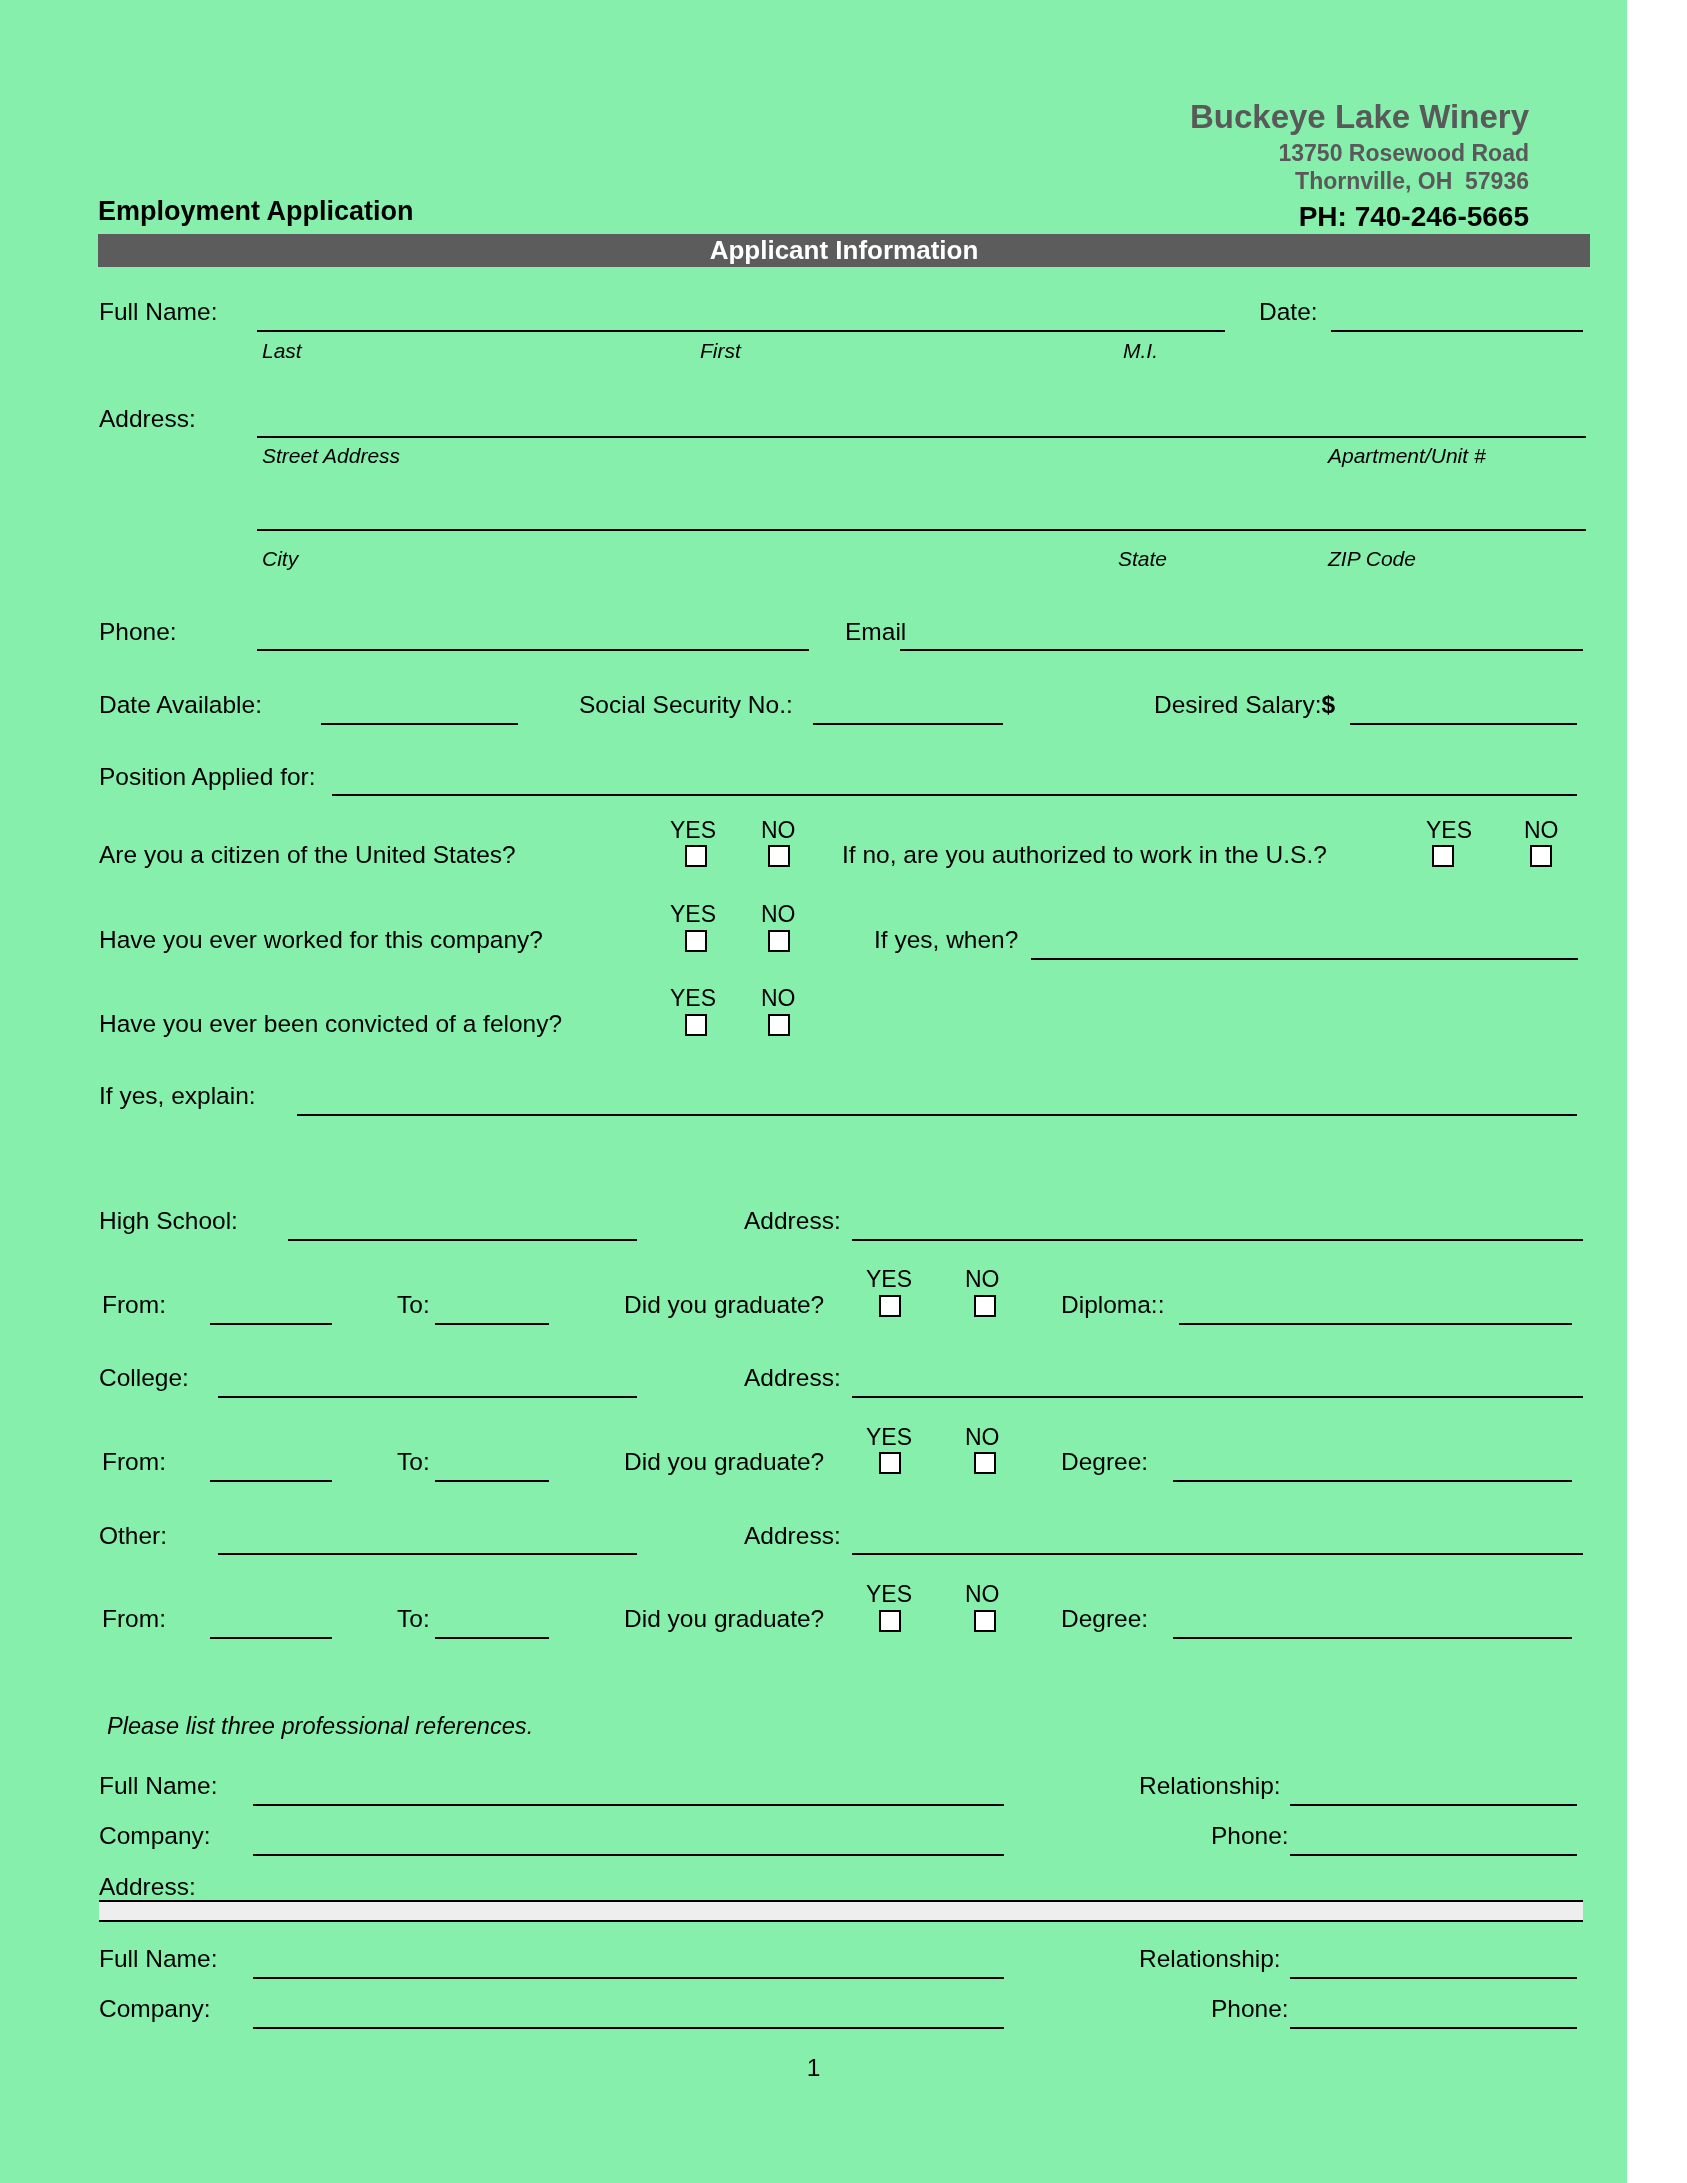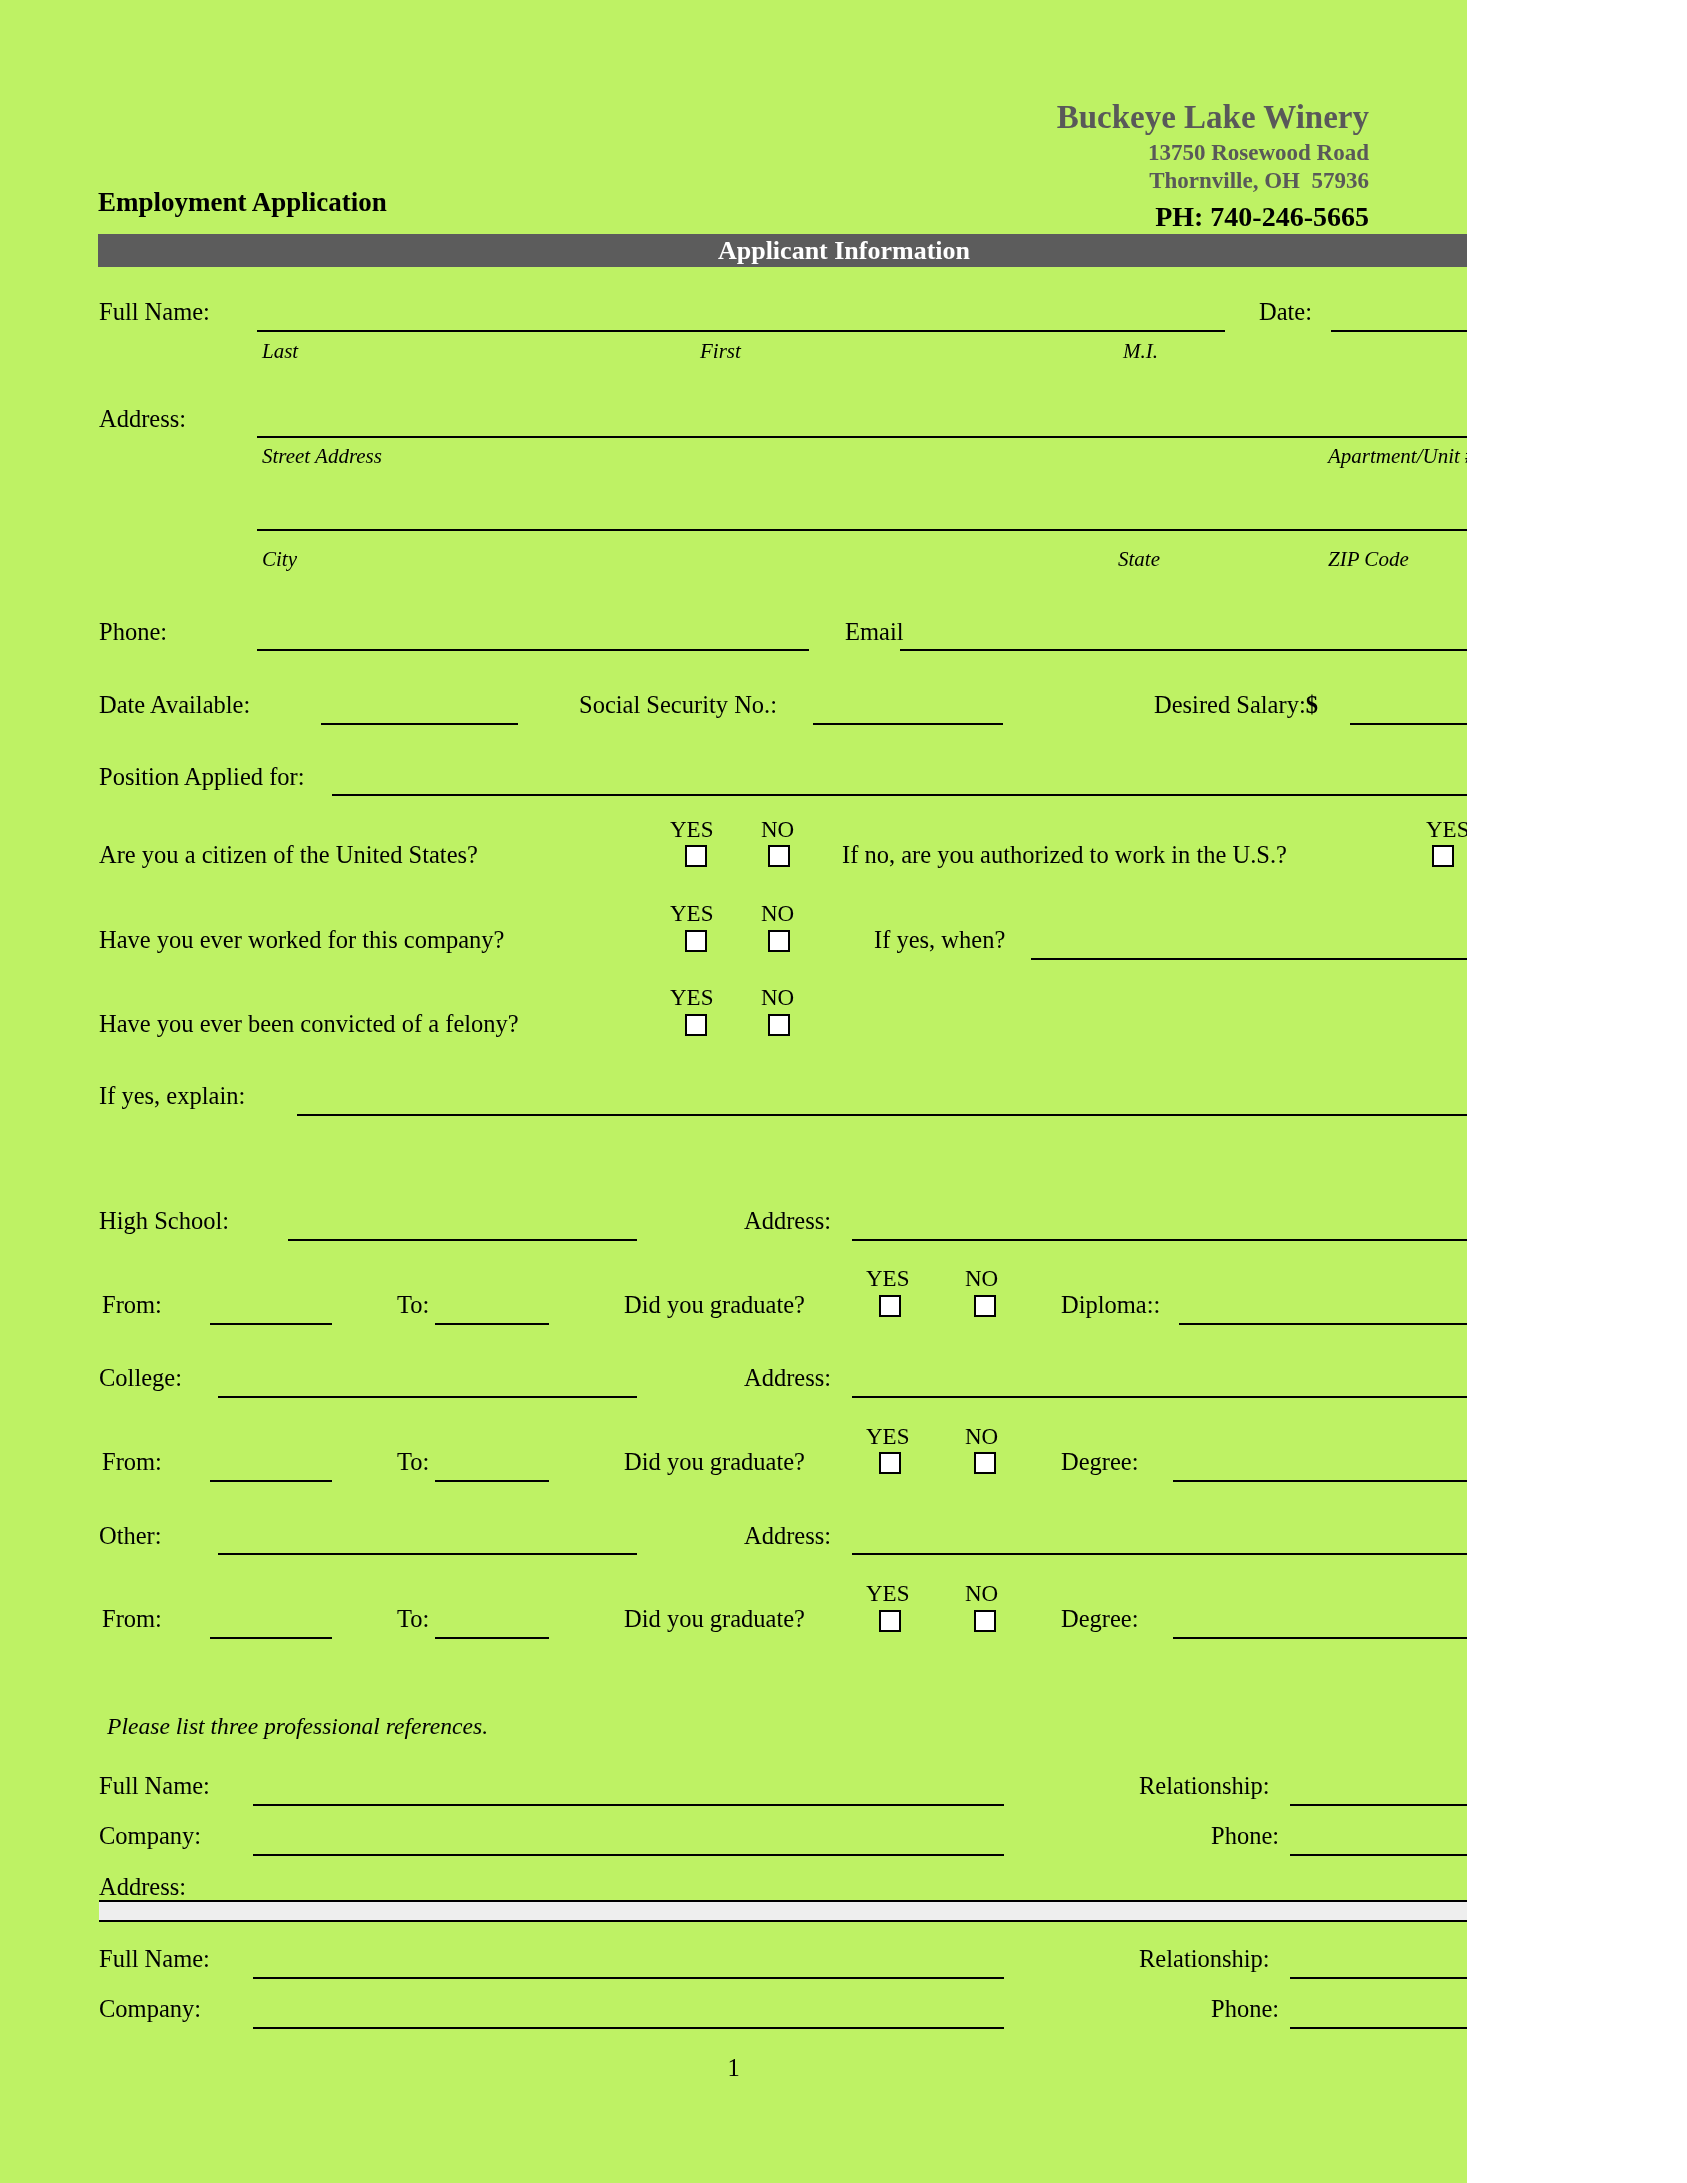--- a/index.html
+++ b/index.html
@@ -1,17 +1,17 @@
 <!DOCTYPE html>
 <html style="font-size:14px"><head>
 <meta charset="utf-8">
 <style>
   html,body{margin:0;padding:0;background:#fff;}
-  .page{position:relative;width:1467px;height:2184px;background:#bef264;
-        font-family:Liberation Serif, serif;color:#000;overflow:hidden;}
+  .page{position:relative;width:1627px;height:2184px;background:#86efac;
+        font-family:Liberation Sans, sans-serif;color:#000;overflow:hidden;}
   .lb{position:absolute;font-size:24.5px;line-height:30px;white-space:pre;}
   .hint{position:absolute;font-style:italic;font-size:21px;line-height:24.5px;white-space:pre;}
   .note{position:absolute;font-style:italic;font-size:23.6px;line-height:28px;white-space:pre;}
   .bl{position:absolute;height:30px;border-bottom:2.6px solid #000;}
   .cb{position:absolute;width:17.5px;height:17.5px;border:2.6px solid #000;background:#fff;}
   .yn{position:absolute;font-size:23px;line-height:24.5px;white-space:pre;text-align:right;}
   .band{position:absolute;left:98px;width:1492px;height:33px;background:#5c5c5c;color:#fff;
         font-weight:700;font-size:26px;line-height:33px;text-align:center;}
   .hdr{position:absolute;right:98px;text-align:right;font-weight:700;color:#595959;white-space:pre;}
   .title{position:absolute;left:98px;font-weight:700;font-size:27px;line-height:31px;white-space:pre;}
@@ -21,21 +21,21 @@
   .bold{font-weight:700;}
 </style>
 </head>
 <body>
 
 <div class="page">
 
   <div class="hdr" style="top:98px;font-size:33px;line-height:38px;">Buckeye Lake Winery</div>
   <div class="hdr" style="top:140px;font-size:23px;line-height:26px;">13750 Rosewood Road</div>
   <div class="hdr" style="top:168px;font-size:23px;line-height:26px;">Thornville, OH  57936</div>
-  <div class="title" style="top:187px;">Employment Application</div>
+  <div class="title" style="top:196px;">Employment Application</div>
   <div class="phbig" style="top:201px;">PH: 740-246-5665</div>
 
   <div class="band" style="top:234px;">Applicant Information</div>
 
   <div class="lb" style="left:99px;top:297px;">Full Name:</div>
   <div class="bl" style="left:257px;top:300px;width:968px;"></div>
   <div class="lb" style="left:1259px;top:297px;">Date:</div>
   <div class="bl" style="left:1331px;top:300px;width:252px;"></div>
   <div class="hint" style="left:262px;top:339px;">Last</div>
   <div class="hint" style="left:700px;top:339px;">First</div>

